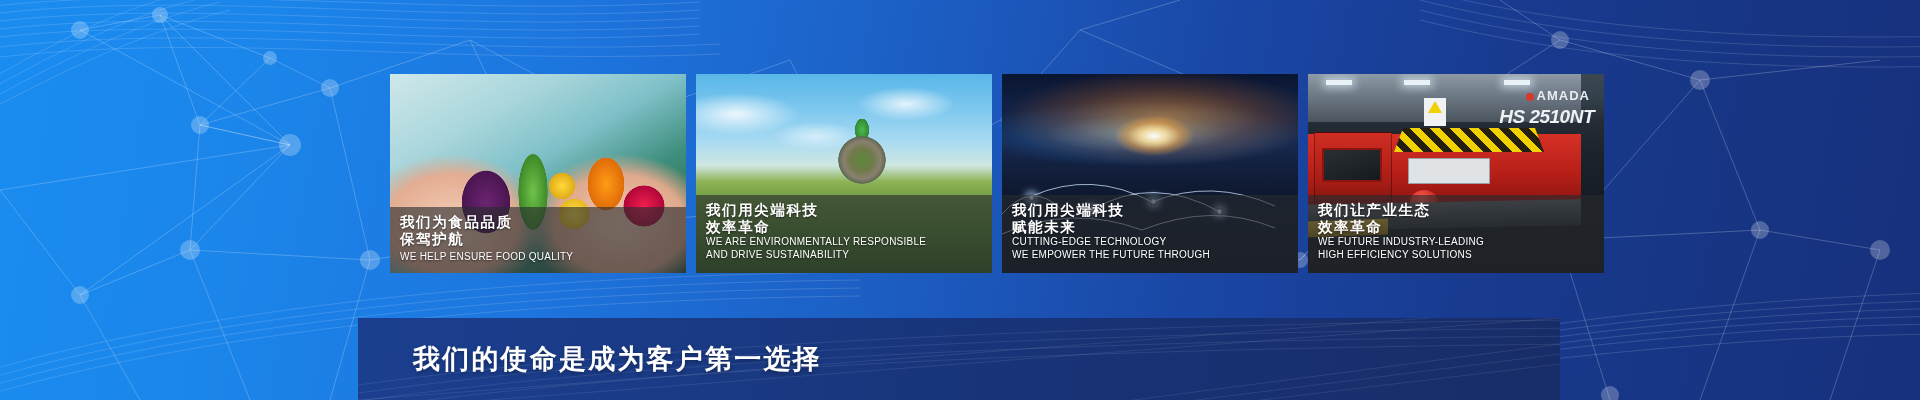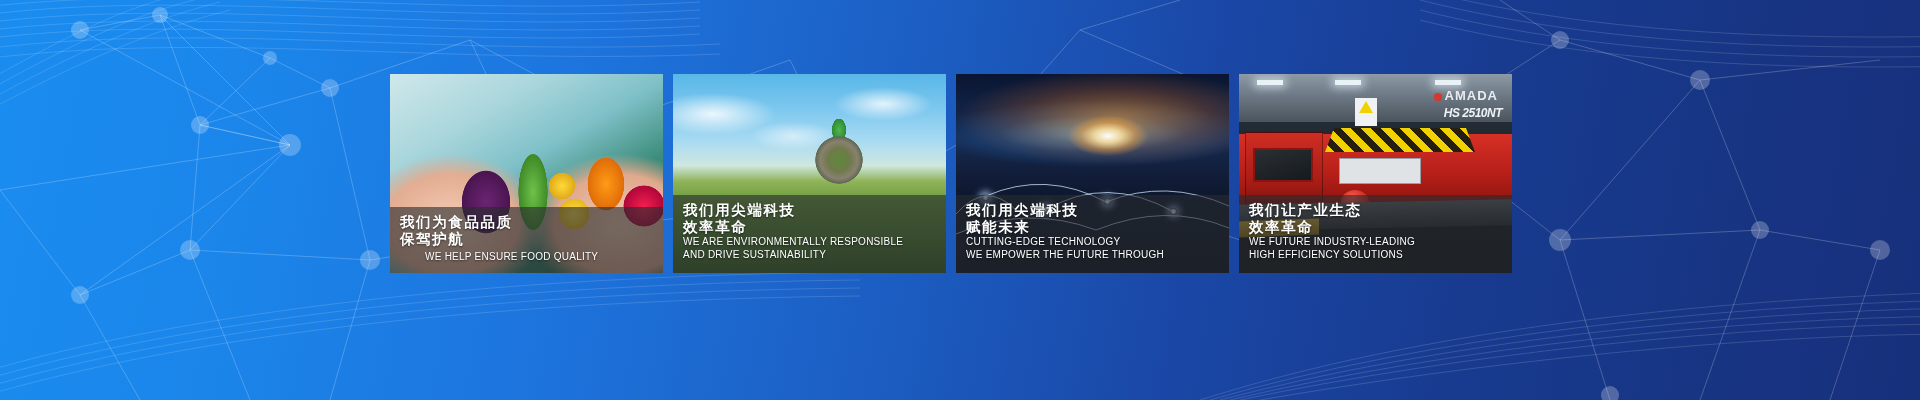--- a/index.html
+++ b/index.html
@@ -28,21 +28,21 @@
   
   #cards{
     position:absolute;
     left:390px; top:74px;
     width:1140px; height:199px;
     display:flex;
     gap:10px;
   }
   .card{
     position:relative;
-    width:273px; height:199px;
+    width:296px; height:199px;
     overflow:hidden;
     flex:0 0 auto;
   }
   .card .photo{ position:absolute; inset:0; }
   .card .caption{
     position:absolute;
     left:0; right:0; bottom:0;
     height:78px;
     background:rgba(40,44,46,0.62);
     padding:7px 0 0 10px;
@@ -58,21 +58,21 @@
   }
   .card .en{
     margin-top:0;
     font-size:10px;
     line-height:12.5px;
     letter-spacing:.25px;
     text-shadow:0 1px 2px rgba(0,0,0,.6);
     white-space:nowrap;
   }
   .card.c1 .caption{ height:66px; }
-  .card.c1 .en{ margin-top:3px;margin-left:25px; }
+  .card.c1 .en{ margin-top:3px; }
 
   
   .ph1{
     background:
       radial-gradient(ellipse 34px 44px at 96px 128px, #6b2472 0%, #4a1550 70%, transparent 72%),
       radial-gradient(ellipse 20px 52px at 143px 118px, #6fc24a 0%, #3f8a28 72%, transparent 74%),
       radial-gradient(circle 21px at 184px 140px, #ffe14a 0%, #e8b820 72%, transparent 74%),
       radial-gradient(circle 18px at 172px 112px, #ffd93a 0%, #e0ab18 72%, transparent 74%),
       radial-gradient(ellipse 25px 36px at 216px 110px, #ff9b16 0%, #e06c08 72%, transparent 74%),
       radial-gradient(circle 28px at 254px 132px, #f31e4e 0%, #b0063a 72%, transparent 74%),
@@ -125,21 +125,21 @@
     border-radius:50%; background:radial-gradient(circle at 40% 35%,#ff5a4a,#a31008); }
   .m-bar{ position:absolute; left:0; top:128px; width:273px; height:26px;
     background:linear-gradient(180deg,#5a6068,#3a4047 60%,#272d34); transform:skewY(-1.2deg); }
   .m-gold{ position:absolute; left:0; top:146px; width:80px; height:16px;
     background:linear-gradient(180deg,#c8a330,#8c6e14); transform:skewY(-2deg); }
   .m-logo{ position:absolute; right:14px; top:14px; color:#e7ecef;
     font-size:13px; font-weight:bold; letter-spacing:1px; }
   .m-logo .dot{ display:inline-block; width:8px;height:8px;border-radius:50%;
     background:#d8372c; margin-right:3px; vertical-align:middle; }
   .m-model{ position:absolute; right:10px; top:32px; color:#eef2f4;
-    font-size:12px; font-weight:bold; font-style:italic; letter-spacing:-.5px; }
+    font-size:19px; font-weight:bold; font-style:italic; letter-spacing:-.5px; }
   .m-warn{ position:absolute; left:116px; top:24px; width:22px; height:28px;
     background:#f0f2f3; }
   .m-warn i{ display:block; margin:3px auto 0; width:0;height:0;
     border-left:7px solid transparent;border-right:7px solid transparent;
     border-bottom:12px solid #f2d100; }
   .m-ceil{ position:absolute; left:0; top:0; width:273px; height:48px;
     background:linear-gradient(180deg,#8d99a4 0%,#707c88 40%,#4a545e 100%); }
   .m-light{ position:absolute; top:6px; width:26px;height:5px;background:#e9f2f7;
     box-shadow:0 0 8px 3px rgba(230,245,255,.6); }
 
@@ -334,14 +334,30 @@
       <div class="caption">
         <div class="cn">我们让产业生态</div>
         <div class="cn">效率革命</div>
         <div class="en">WE FUTURE INDUSTRY-LEADING</div>
         <div class="en">HIGH EFFICIENCY SOLUTIONS</div>
       </div>
     </div>
 
   </div>
 
+  <div id="banner">
+    <svg class="bstripes" viewBox="0 0 1202 82" preserveAspectRatio="none">
+      <g stroke="rgba(255,255,255,0.10)" stroke-width="0.9" fill="none">
+        <path d="M-20 78 C 240 40 620 16 1220 10"></path>
+        <path d="M-20 70 C 240 32 620 8 1220 2"></path>
+        <path d="M-20 86 C 240 48 620 24 1220 18"></path>
+        <path d="M-20 94 C 240 56 620 32 1220 26"></path>
+        <path d="M0 82 L 1202 -10"></path>
+        <path d="M0 92 L 1202 0"></path>
+        <path d="M700 92 L 1202 26"></path>
+        <path d="M760 92 L 1202 36"></path>
+        <path d="M820 92 L 1202 46"></path>
+      </g>
+    </svg>
+    <div class="btext">我们的使命是成为客户第一选择</div>
+  </div>
 
 </div>
 
 </body></html>

